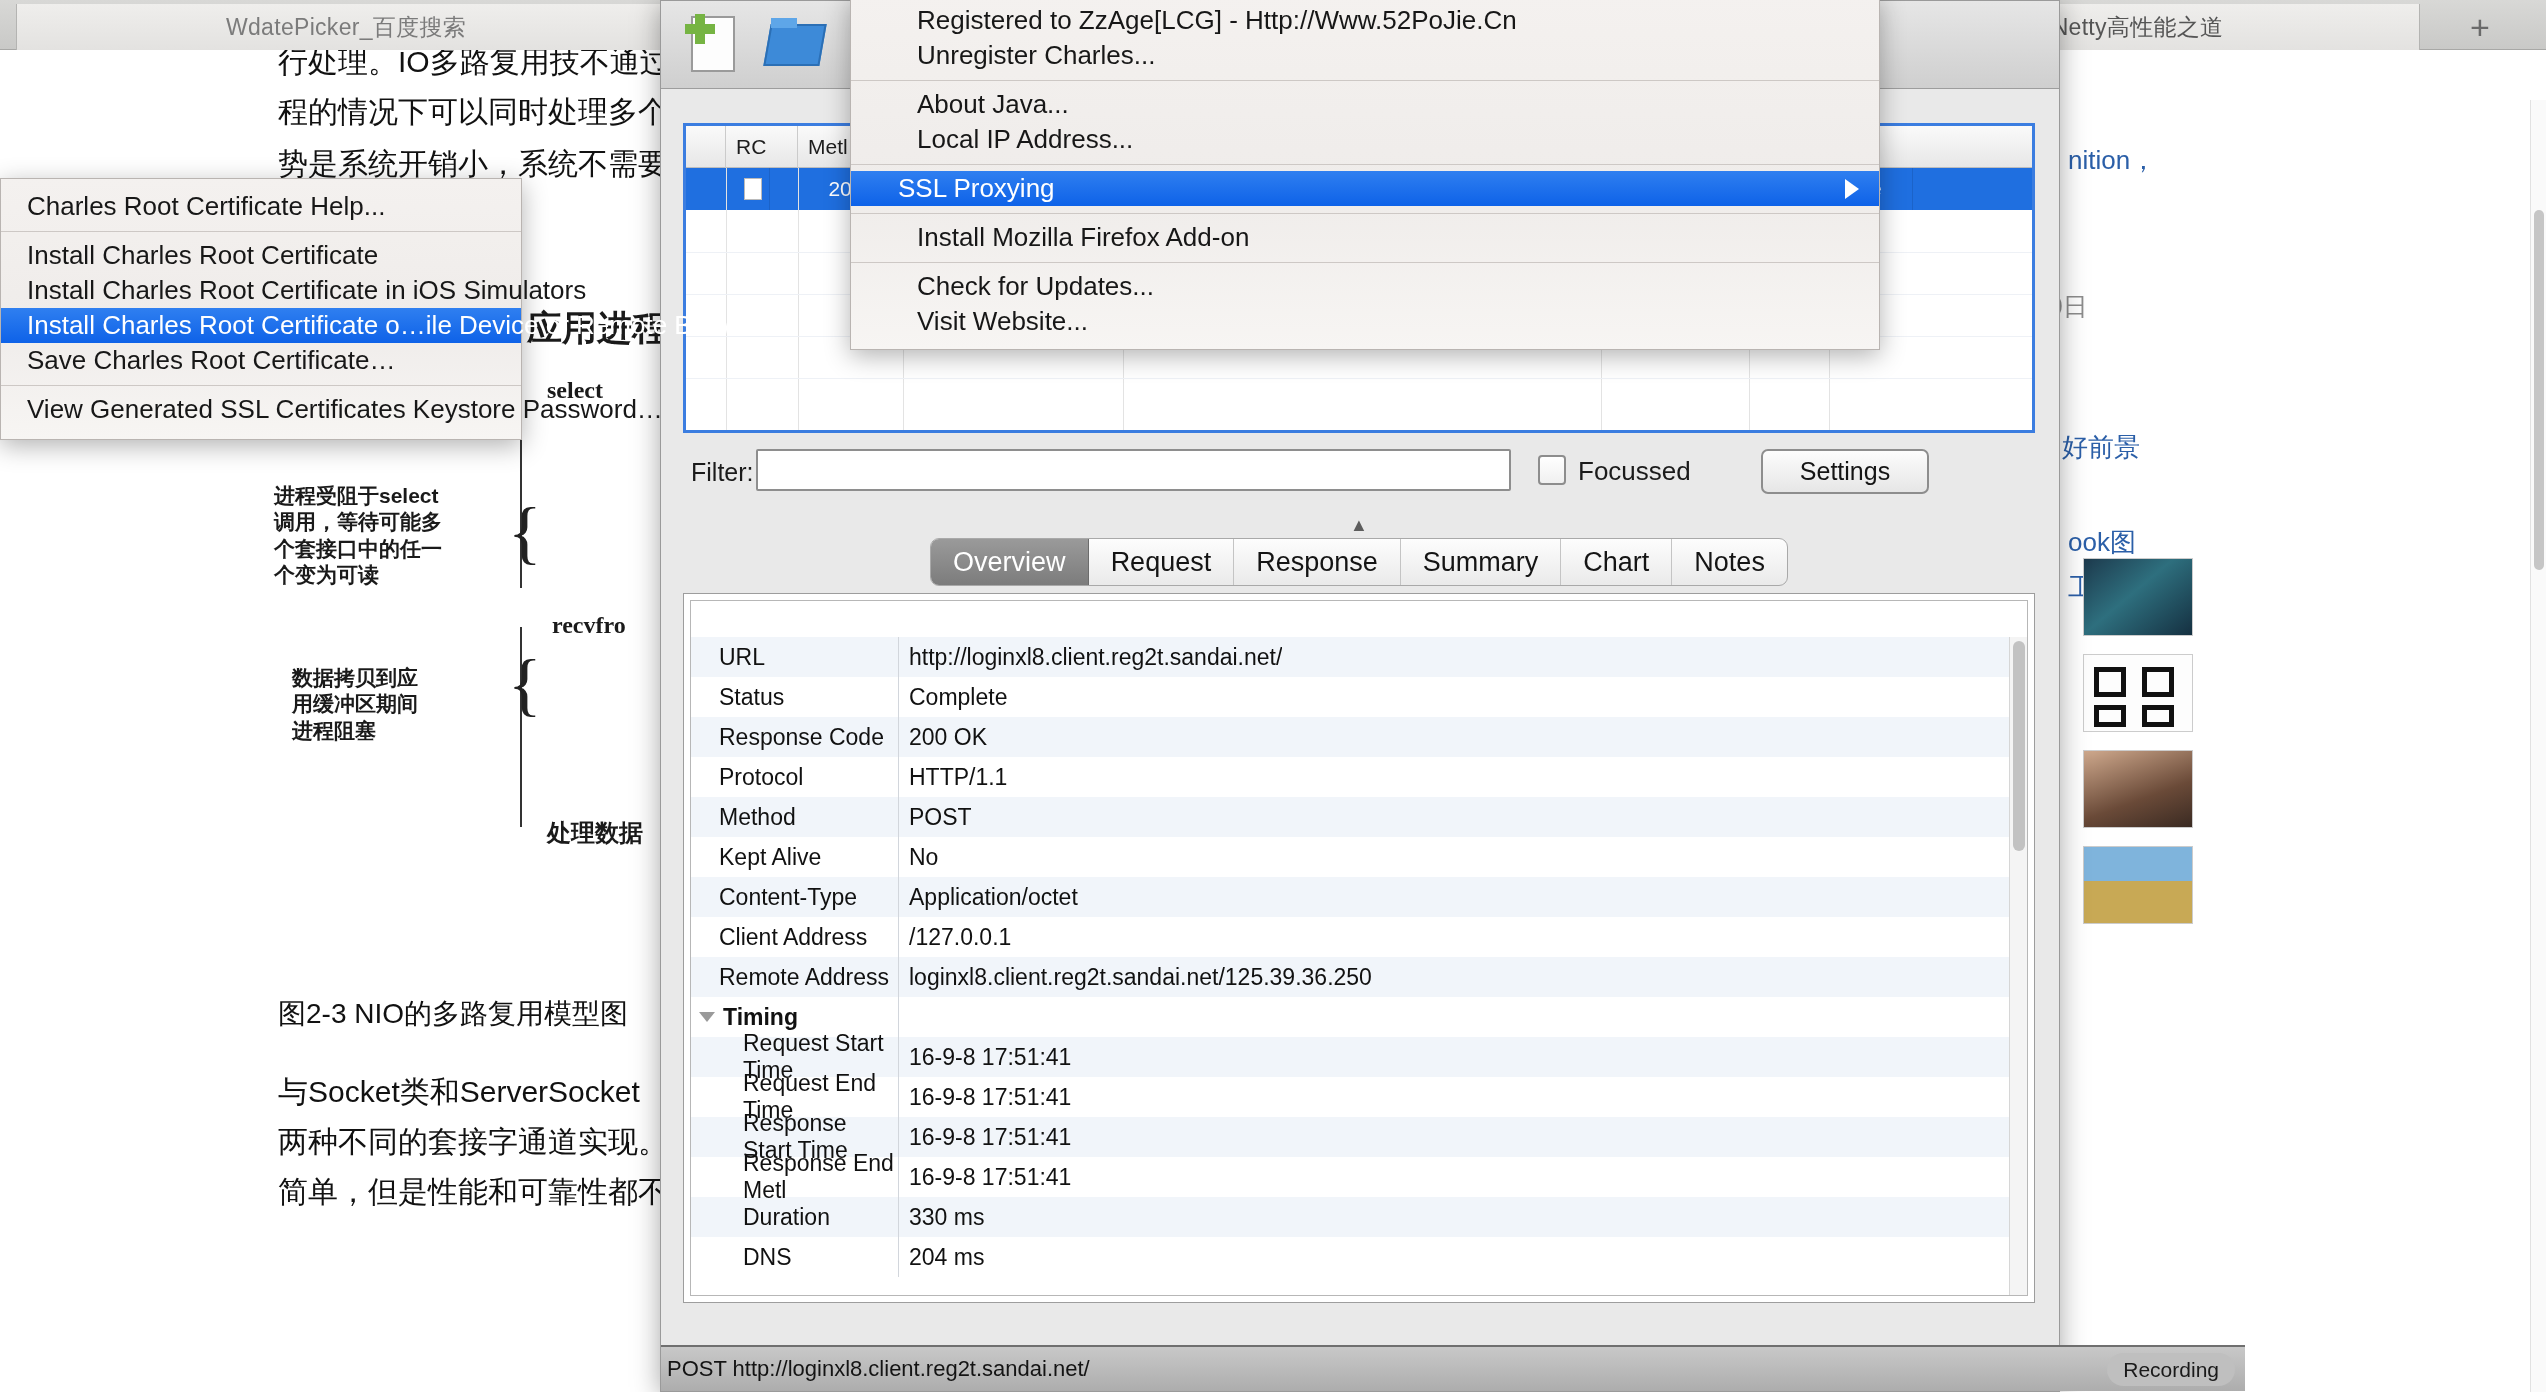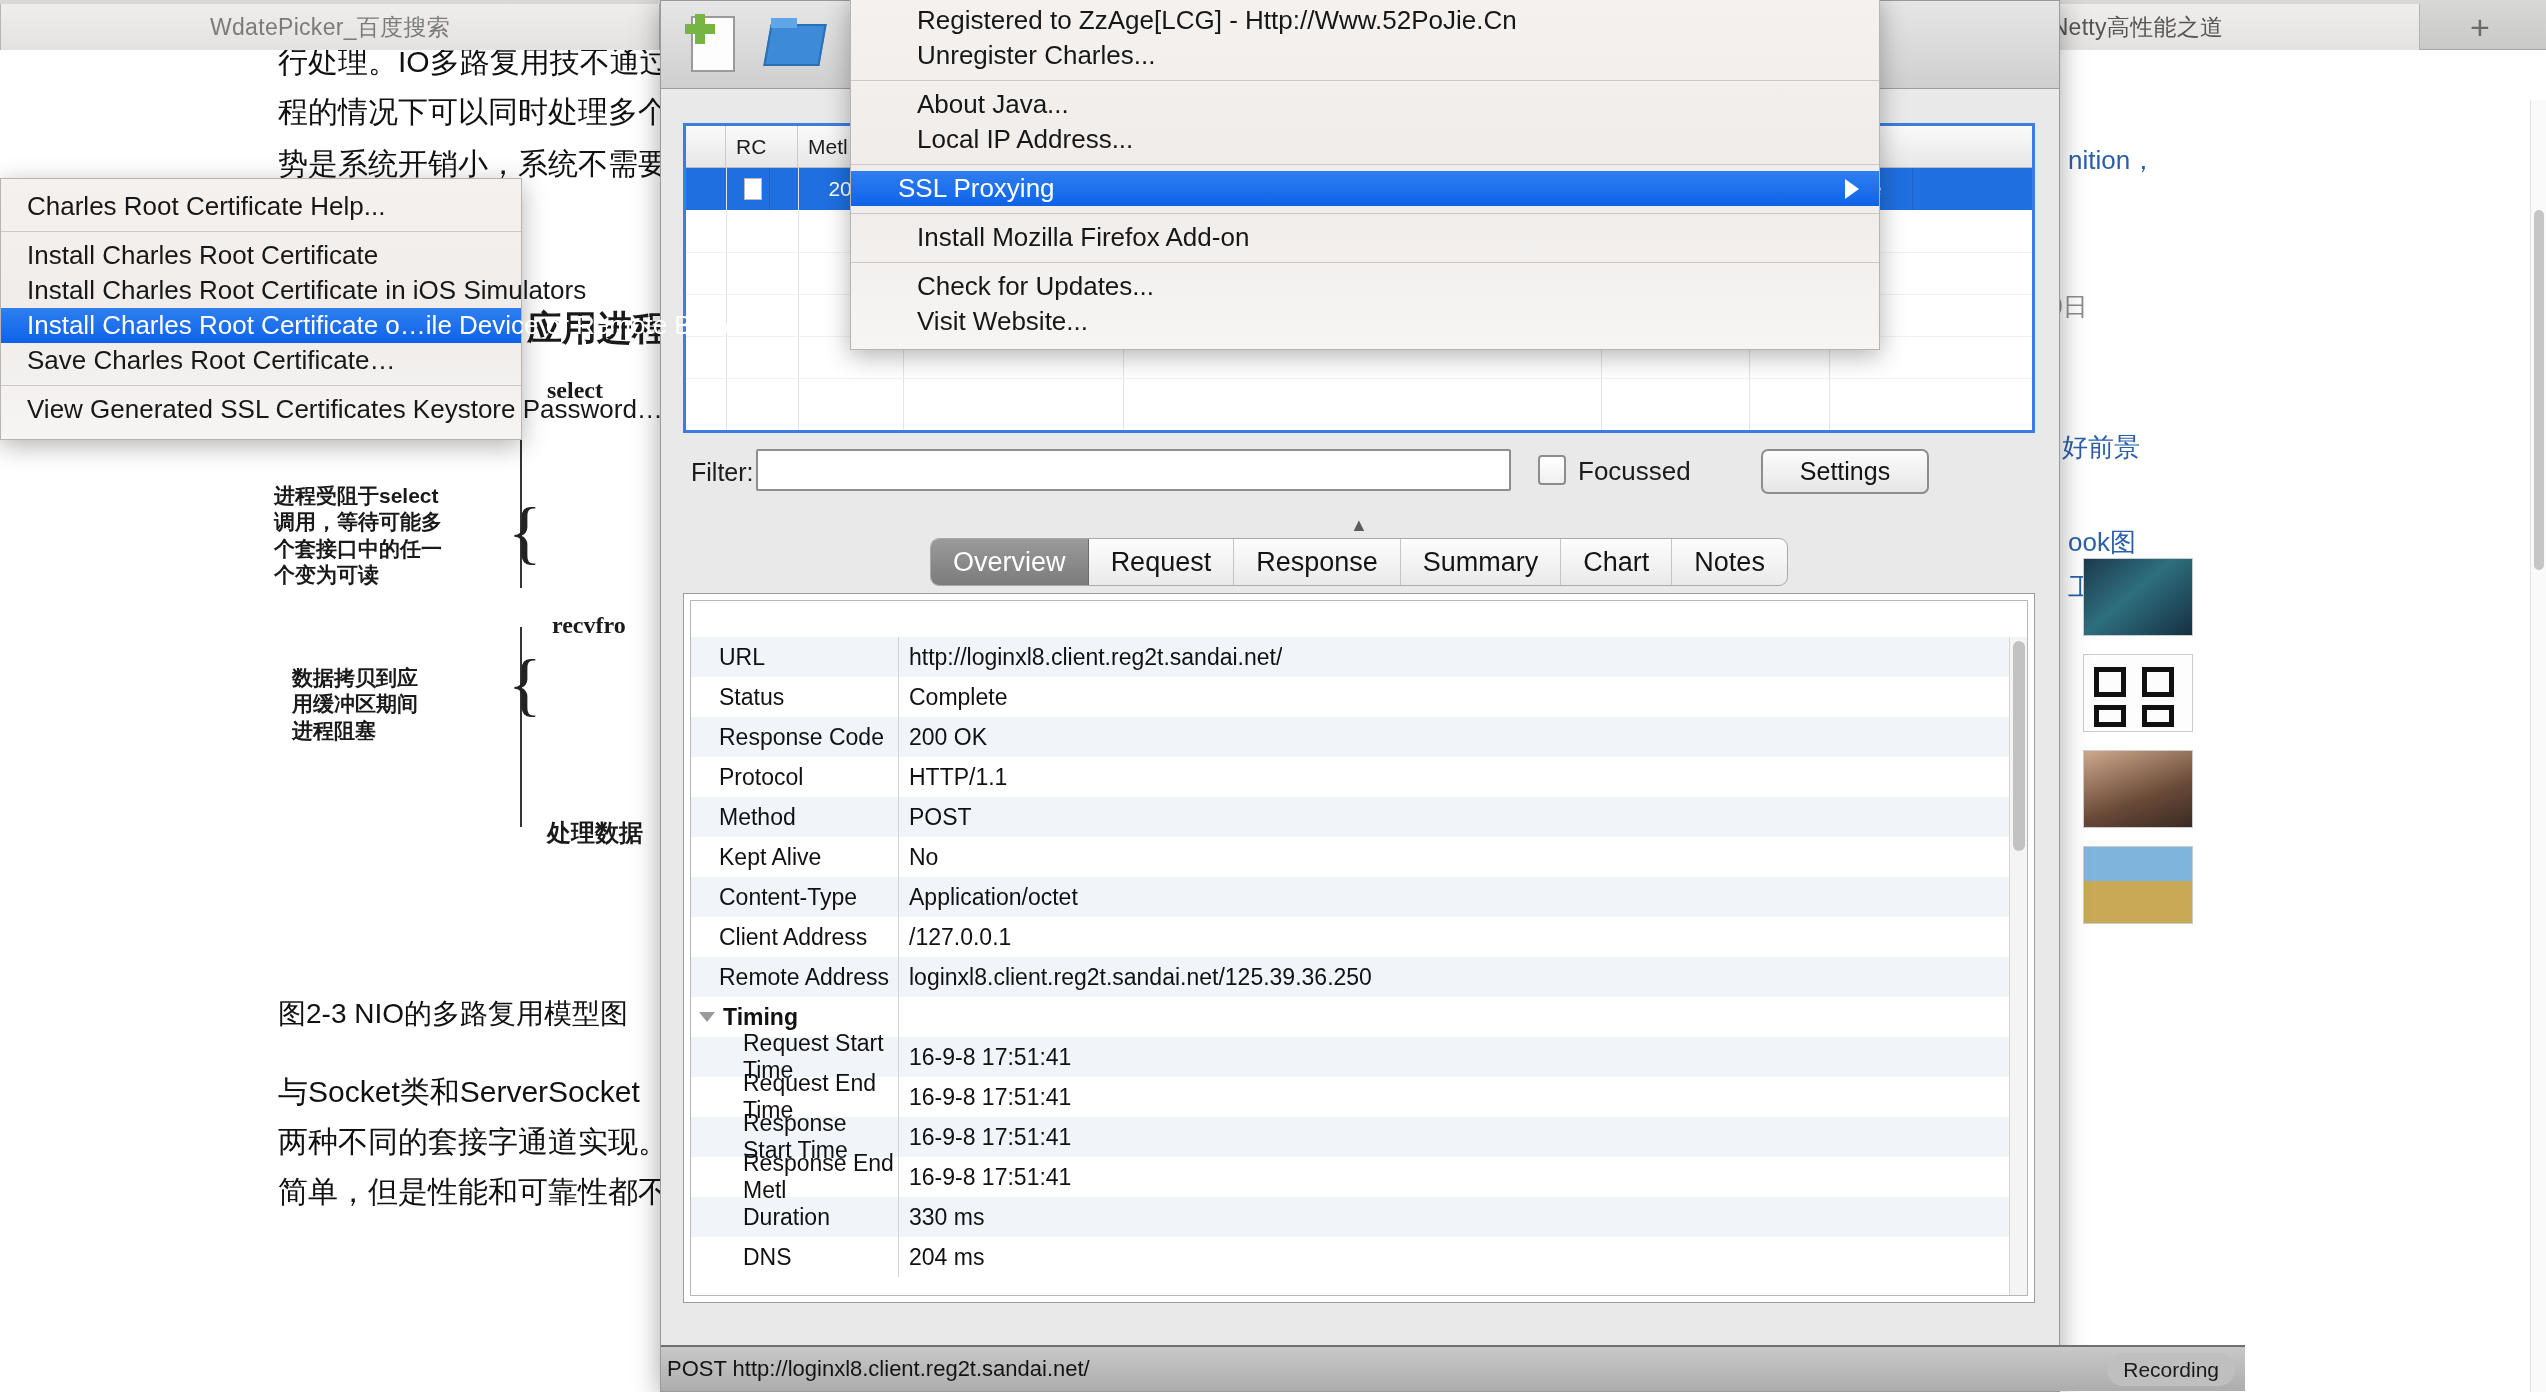--- a/index.html
+++ b/index.html
@@ -18,21 +18,21 @@
     background: linear-gradient(to bottom, #d8d8d6, #c9c9c7);
     border-bottom: 1px solid #a8a8a6;
   }
   .btab {
     position: absolute; top: 4px; height: 46px;
     background: linear-gradient(to bottom, #efeeec, #e3e2e0);
     border-left: 1px solid #b4b4b2; border-right: 1px solid #b4b4b2;
     display: flex; align-items: center; justify-content: center;
     font-size: 23px; color: #555; letter-spacing: .3px;
   }
-  .btab.t1 { left: 0; width: 660px; align-items: center; }
+  .btab.t1 { left: 16px; width: 660px; align-items: center; }
   .btab.t2 { left: 1855px; width: 565px; }
   .btab-dim { color: #7b7b7b; }
   .newtab {
     position: absolute; top: 4px; left: 2425px; width: 110px; height: 46px;
     display: flex; align-items: center; justify-content: center;
     font-size: 34px; color: #6a6a6a; font-weight: 300;
   }
 
   
   .page-body { position: absolute; top: 50px; left: 0; width: 2546px; height: 1342px; background: #fff; }

